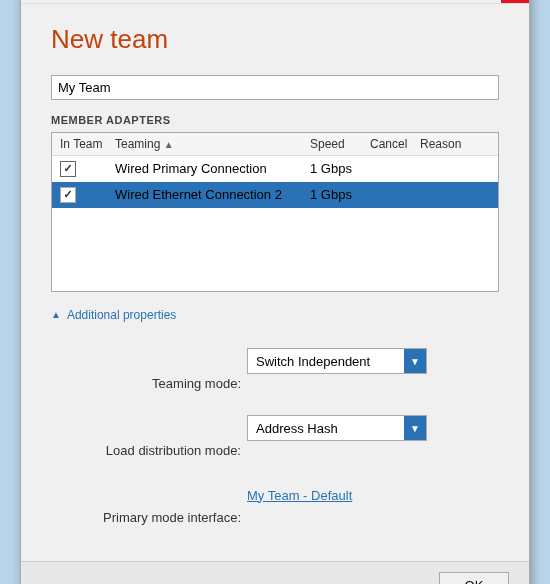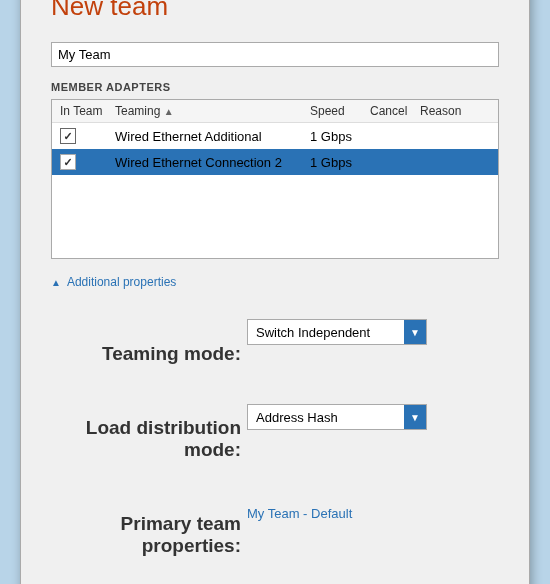--- a/index.html
+++ b/index.html
@@ -189,22 +189,22 @@
     .props-grid {
       display: grid;
       grid-template-columns: 180px 1fr;
       gap: 8px 6px;
       align-items: center;
       padding-left: 10px;
     }
 
     .prop-label {
       text-align: right;
-      font-weight: bold;
-      font-size: 19px;
+      font-weight: normal;
+      font-size: 13px;
       color: #333;
       margin-top: 44px;
     }
 
     .prop-value {
       display: flex;
       align-items: flex-end;
     }
 
     .dropdown {
@@ -234,20 +234,21 @@
       align-items: center;
       justify-content: center;
       font-size: 10px;
       margin-right: -4px;
       margin-top: -1px;
       margin-bottom: -1px;
     }
 
     .link {
       color: #2a72b5;
+      text-decoration: underline;
       cursor: pointer;
       font-size: 13px;
     }
 
     .dialog-footer {
       background: #e8e8e8;
       border-top: 1px solid #ccc;
       padding: 10px 20px;
       display: flex;
       justify-content: flex-end;
@@ -307,21 +308,21 @@
         </div>
         <div class="col-reason">
           <span>Reason</span>
         </div>
       </div>
 
       <div class="table-row">
         <div class="col-inteam">
           <div class="row-checkbox checked"></div>
         </div>
-        <div class="col-adapter">Wired Ethernet Additional</div>
+        <div class="col-adapter">Wired Primary Connection</div>
         <div class="col-speed">1 Gbps</div>
         <div class="col-state"></div>
         <div class="col-reason"></div>
       </div>
 
       <div class="table-row selected">
         <div class="col-inteam">
           <div class="row-checkbox checked"></div>
         </div>
         <div class="col-adapter">Wired Ethernet Connection 2</div>
@@ -350,21 +351,21 @@
         </div>
 
         <div class="prop-label">Load distribution mode:</div>
         <div class="prop-value">
           <div class="dropdown">
             <span class="dropdown-text">Address Hash</span>
             <div class="dropdown-arrow">▼</div>
           </div>
         </div>
 
-        <div class="prop-label">Primary team properties:</div>
+        <div class="prop-label">Primary mode interface:</div>
         <div class="prop-value">
           <a class="link">My Team - Default</a>
         </div>
 
       </div>
     </div>
 
   </div>
 
   <div class="dialog-footer">

